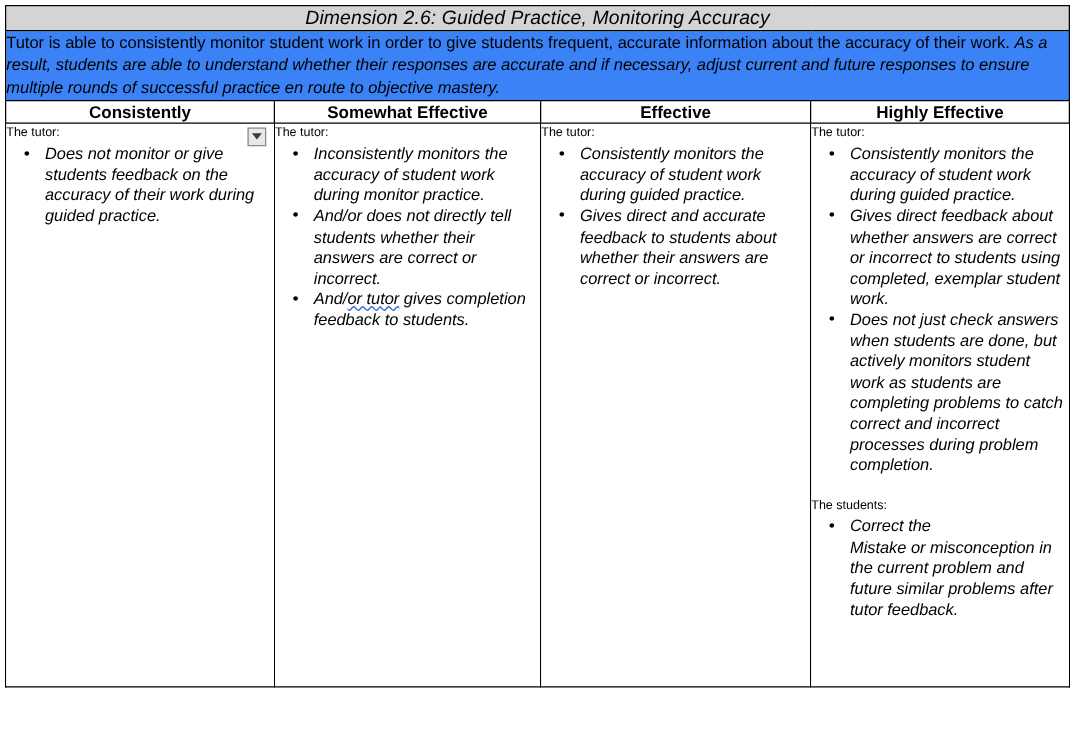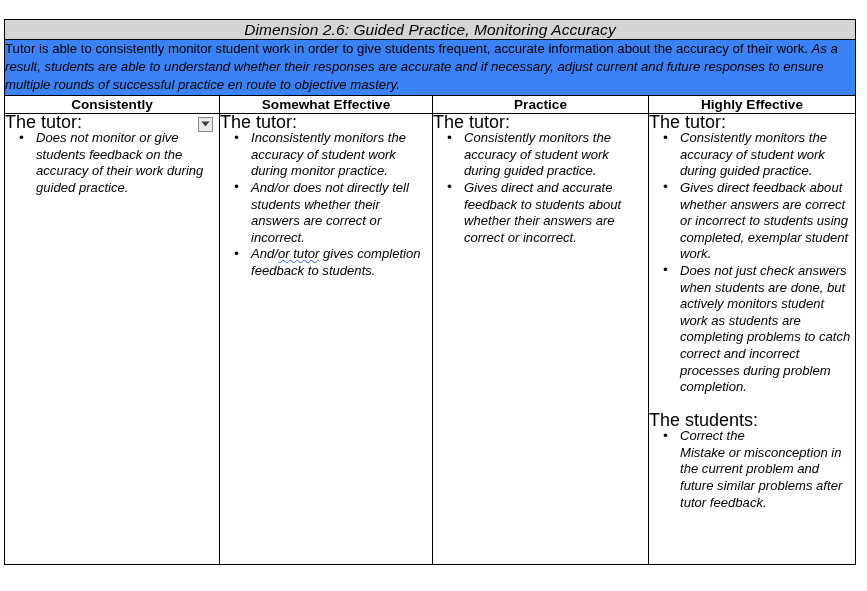--- a/index.html
+++ b/index.html
@@ -18,21 +18,21 @@
   .page {
     position: relative;
     width: 867px;
     height: 591px;
     background: #ffffff;
   }
 
   .rubric-table {
     position: absolute;
     left: 4px;
-    top: 19px;
+    top: 4px;
     width: 851px;
     border-collapse: collapse;
     table-layout: fixed;
     background: #ffffff;
   }
 
   .rubric-table td,
   .rubric-table th {
     border: 1px solid #000000;
     vertical-align: top;
@@ -78,21 +78,21 @@
     background: #ffffff;
     padding: 6px 6px 8px 7px;
     font-size: 13.1px;
     line-height: 16.6px;
     height: 450px;
     position: relative;
   }
 
   .lead {
     margin: 0 0 0 0;
-    font-size: 18px;
+    font-size: 10px;
     line-height: 16.6px;
   }
 
   .lead.spaced {
     margin-top: 16px;
   }
 
   ul.bullets {
     margin: 0;
     padding: 0 0 0 0;
@@ -167,21 +167,21 @@
       <td class="title-cell" colspan="4">Dimension 2.6: Guided Practice, Monitoring Accuracy</td>
     </tr>
 
     <tr>
       <td class="desc-cell" colspan="4"><span>Tutor is able to consistently monitor student work in order to give students frequent, accurate information about the accuracy of their work. </span><span class="it">As a result, students are able to understand whether their responses are accurate and if necessary, adjust current and future responses to ensure multiple rounds of successful practice en route to objective mastery.</span></td>
     </tr>
 
     <tr>
       <td class="col-head">Consistently</td>
       <td class="col-head">Somewhat Effective</td>
-      <td class="col-head">Practice</td>
+      <td class="col-head">Effective</td>
       <td class="col-head">Highly Effective</td>
     </tr>
 
     <tr>
 
       <td class="body-cell">
         <div class="dropdown-widget">
           <svg width="9" height="6" viewBox="0 0 9 6" aria-hidden="true">
             <polygon points="0.5,0.5 8.5,0.5 4.5,5.5" fill="#3a3a3a"></polygon>
           </svg>

